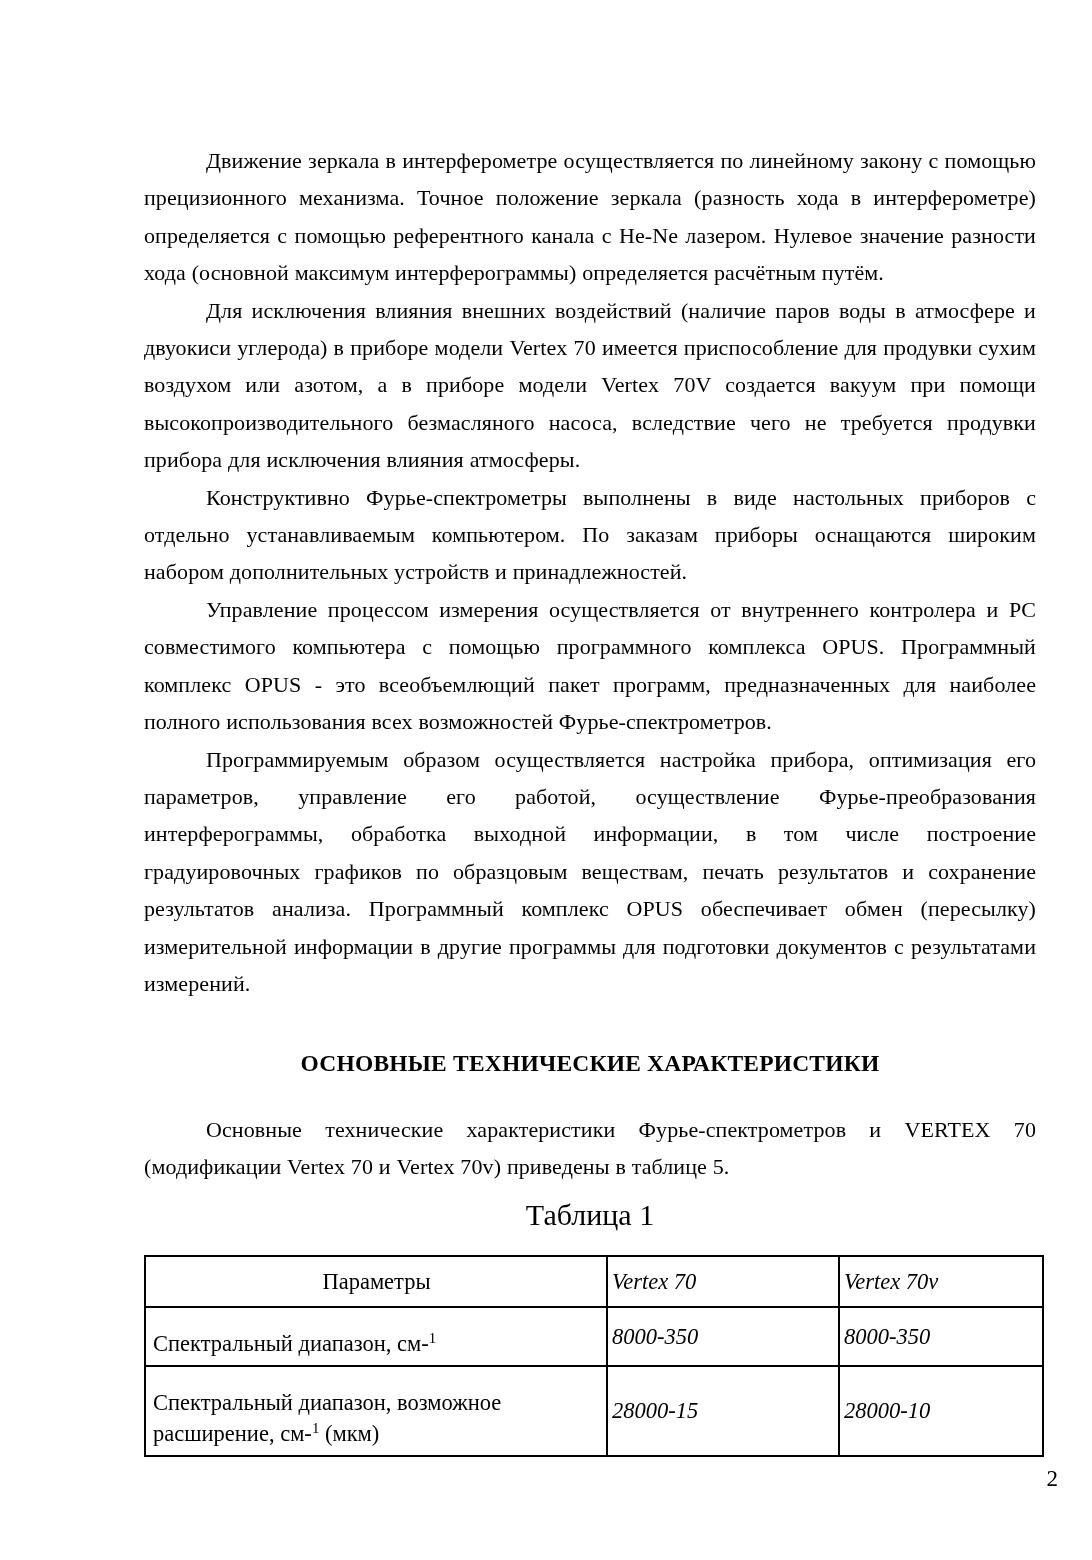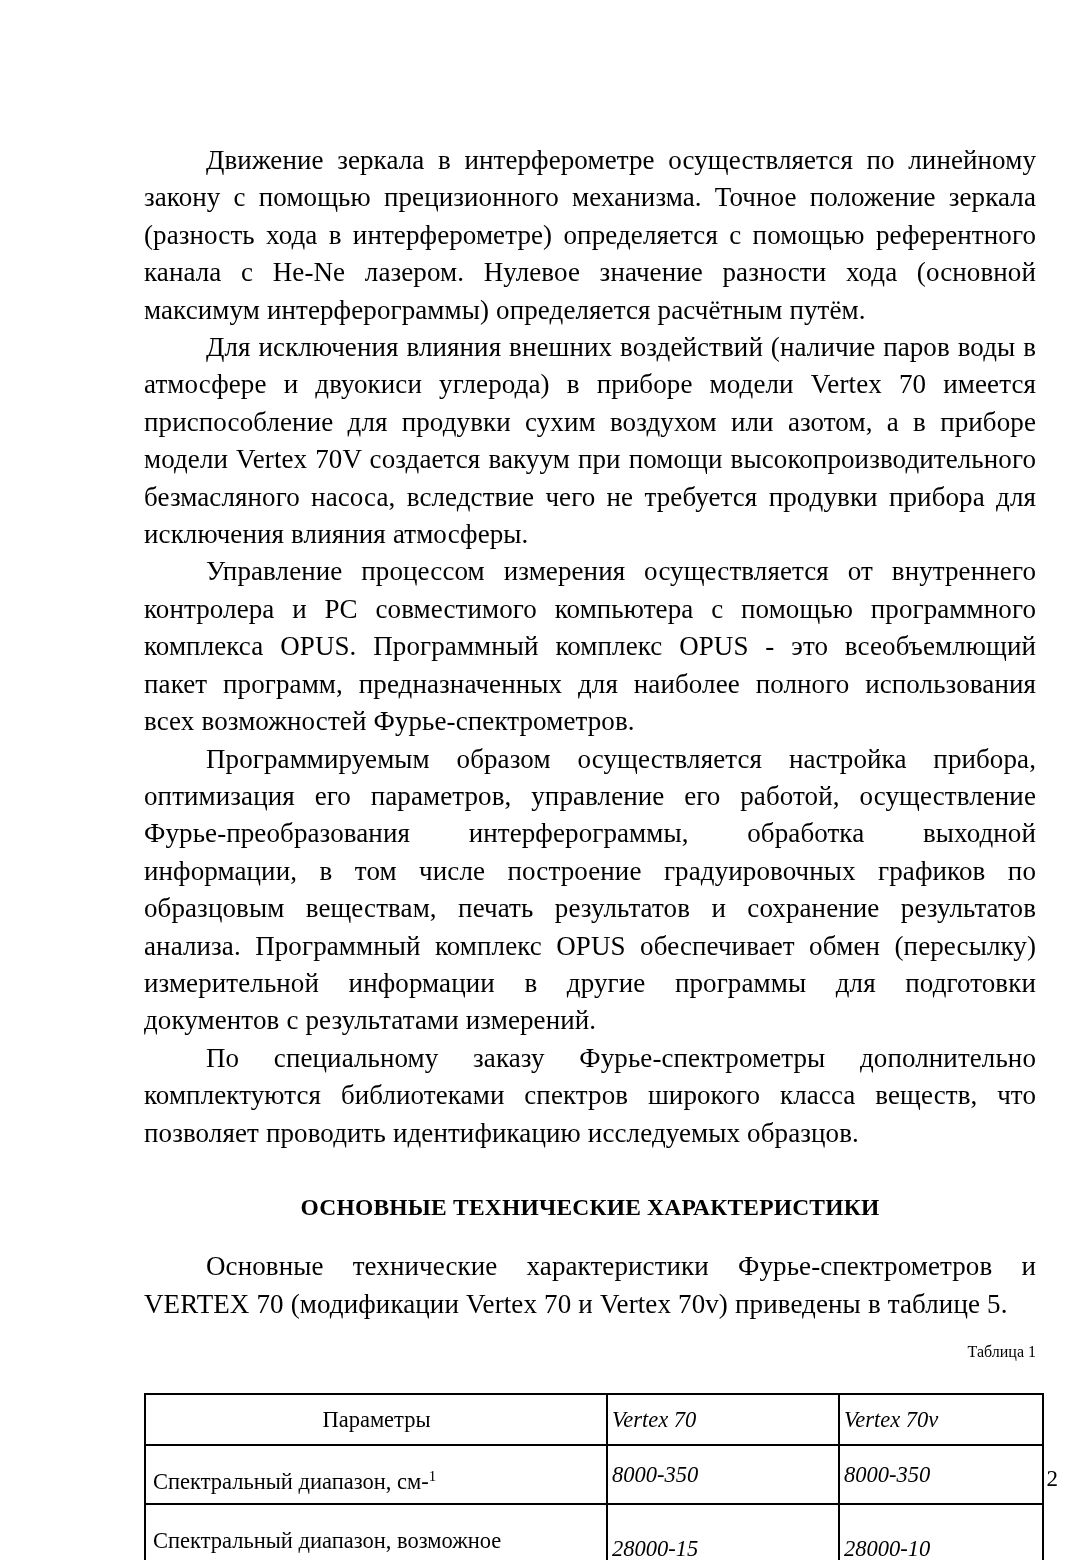--- a/index.html
+++ b/index.html
@@ -30,50 +30,50 @@
     position: absolute;
     left: 144px;
     top: 142px;
     width: 892px;
   }
 
   p.body-par {
     margin: 0 0 0 0;
     text-align: justify;
     text-indent: 62px;
-    font-size: 27px;
+    font-size: 22px;
     line-height: 37.4px;
     letter-spacing: 0.1px;
     word-spacing: 0.2px;
     -webkit-hyphens: none;
     hyphens: none;
   }
 
   
 
   h1.section-heading {
-    margin: 0;
+    margin: 6px;
     font-size: 23.5px;
     font-weight: bold;
     text-align: center;
     text-indent: 0;
     line-height: 37.4px;
     letter-spacing: 0.2px;
   }
 
   .spacer-lg { height: 37px; }
   .spacer-md { height: 22px; }
   .spacer-sm { height: 10px; }
 
   p.table-caption {
     margin: 0;
-    font-size: 16px;
+    font-size: 30px;
     line-height: 37.4px;
     text-indent: 0;
-    text-align: right;
+    text-align: center;
   }
 
   table.spec-table {
     border-collapse: collapse;
     width: 892px;
     margin: 0;
     table-layout: fixed;
     font-size: 22.5px;
   }
   table.spec-table td,
@@ -139,26 +139,26 @@
 <body>
 
 <div class="page">
 
   <div class="content">
 
     <p class="body-par">Движение зеркала в интерферометре осуществляется по линейному закону с помощью прецизионного механизма. Точное положение зеркала (разность хода в интерферометре) определяется с помощью референтного канала с He-Ne лазером. Нулевое значение разности хода (основной максимум интерферограммы) определяется расчётным путём.</p>
 
     <p class="body-par">Для исключения влияния внешних воздействий (наличие паров воды в атмосфере и двуокиси углерода) в приборе модели Vertex 70 имеется приспособление для продувки сухим воздухом или азотом, а в приборе модели Vertex 70V создается вакуум при помощи высокопроизводительного безмасляного насоса, вследствие чего не требуется продувки прибора для исключения влияния атмосферы.</p>
 
+    <p class="body-par">Конструктивно Фурье-спектрометры выполнены в виде настольных приборов с отдельно устанавливаемым компьютером. По заказам приборы оснащаются широким набором дополнительных устройств и принадлежностей.</p>
 
     <p class="body-par">Управление процессом измерения осуществляется от внутреннего контролера и PC совместимого компьютера с помощью программного комплекса OPUS. Программный комплекс OPUS - это всеобъемлющий пакет программ, предназначенных для наиболее полного использования всех возможностей Фурье-спектрометров.</p>
 
     <p class="body-par">Программируемым образом осуществляется настройка прибора, оптимизация его параметров, управление его работой, осуществление Фурье-преобразования интерферограммы, обработка выходной информации, в том числе построение градуировочных графиков по образцовым веществам, печать результатов и сохранение результатов анализа. Программный комплекс OPUS обеспечивает обмен (пересылку) измерительной информации в другие программы для подготовки документов с результатами измерений.</p>
 
-    <p class="body-par">По специальному заказу Фурье-спектрометры дополнительно комплектуются библиотеками спектров широкого класса веществ, что позволяет проводить идентификацию исследуемых образцов.</p>
 
     <div class="spacer-lg"></div>
 
     <h1 class="section-heading">ОСНОВНЫЕ ТЕХНИЧЕСКИЕ ХАРАКТЕРИСТИКИ</h1>
 
     <div class="spacer-md"></div>
 
     <p class="body-par">Основные технические характеристики Фурье-спектрометров и VERTEX 70 (модификации Vertex 70 и Vertex 70v) приведены в таблице 5.</p>
 
     <div class="spacer-sm"></div>

